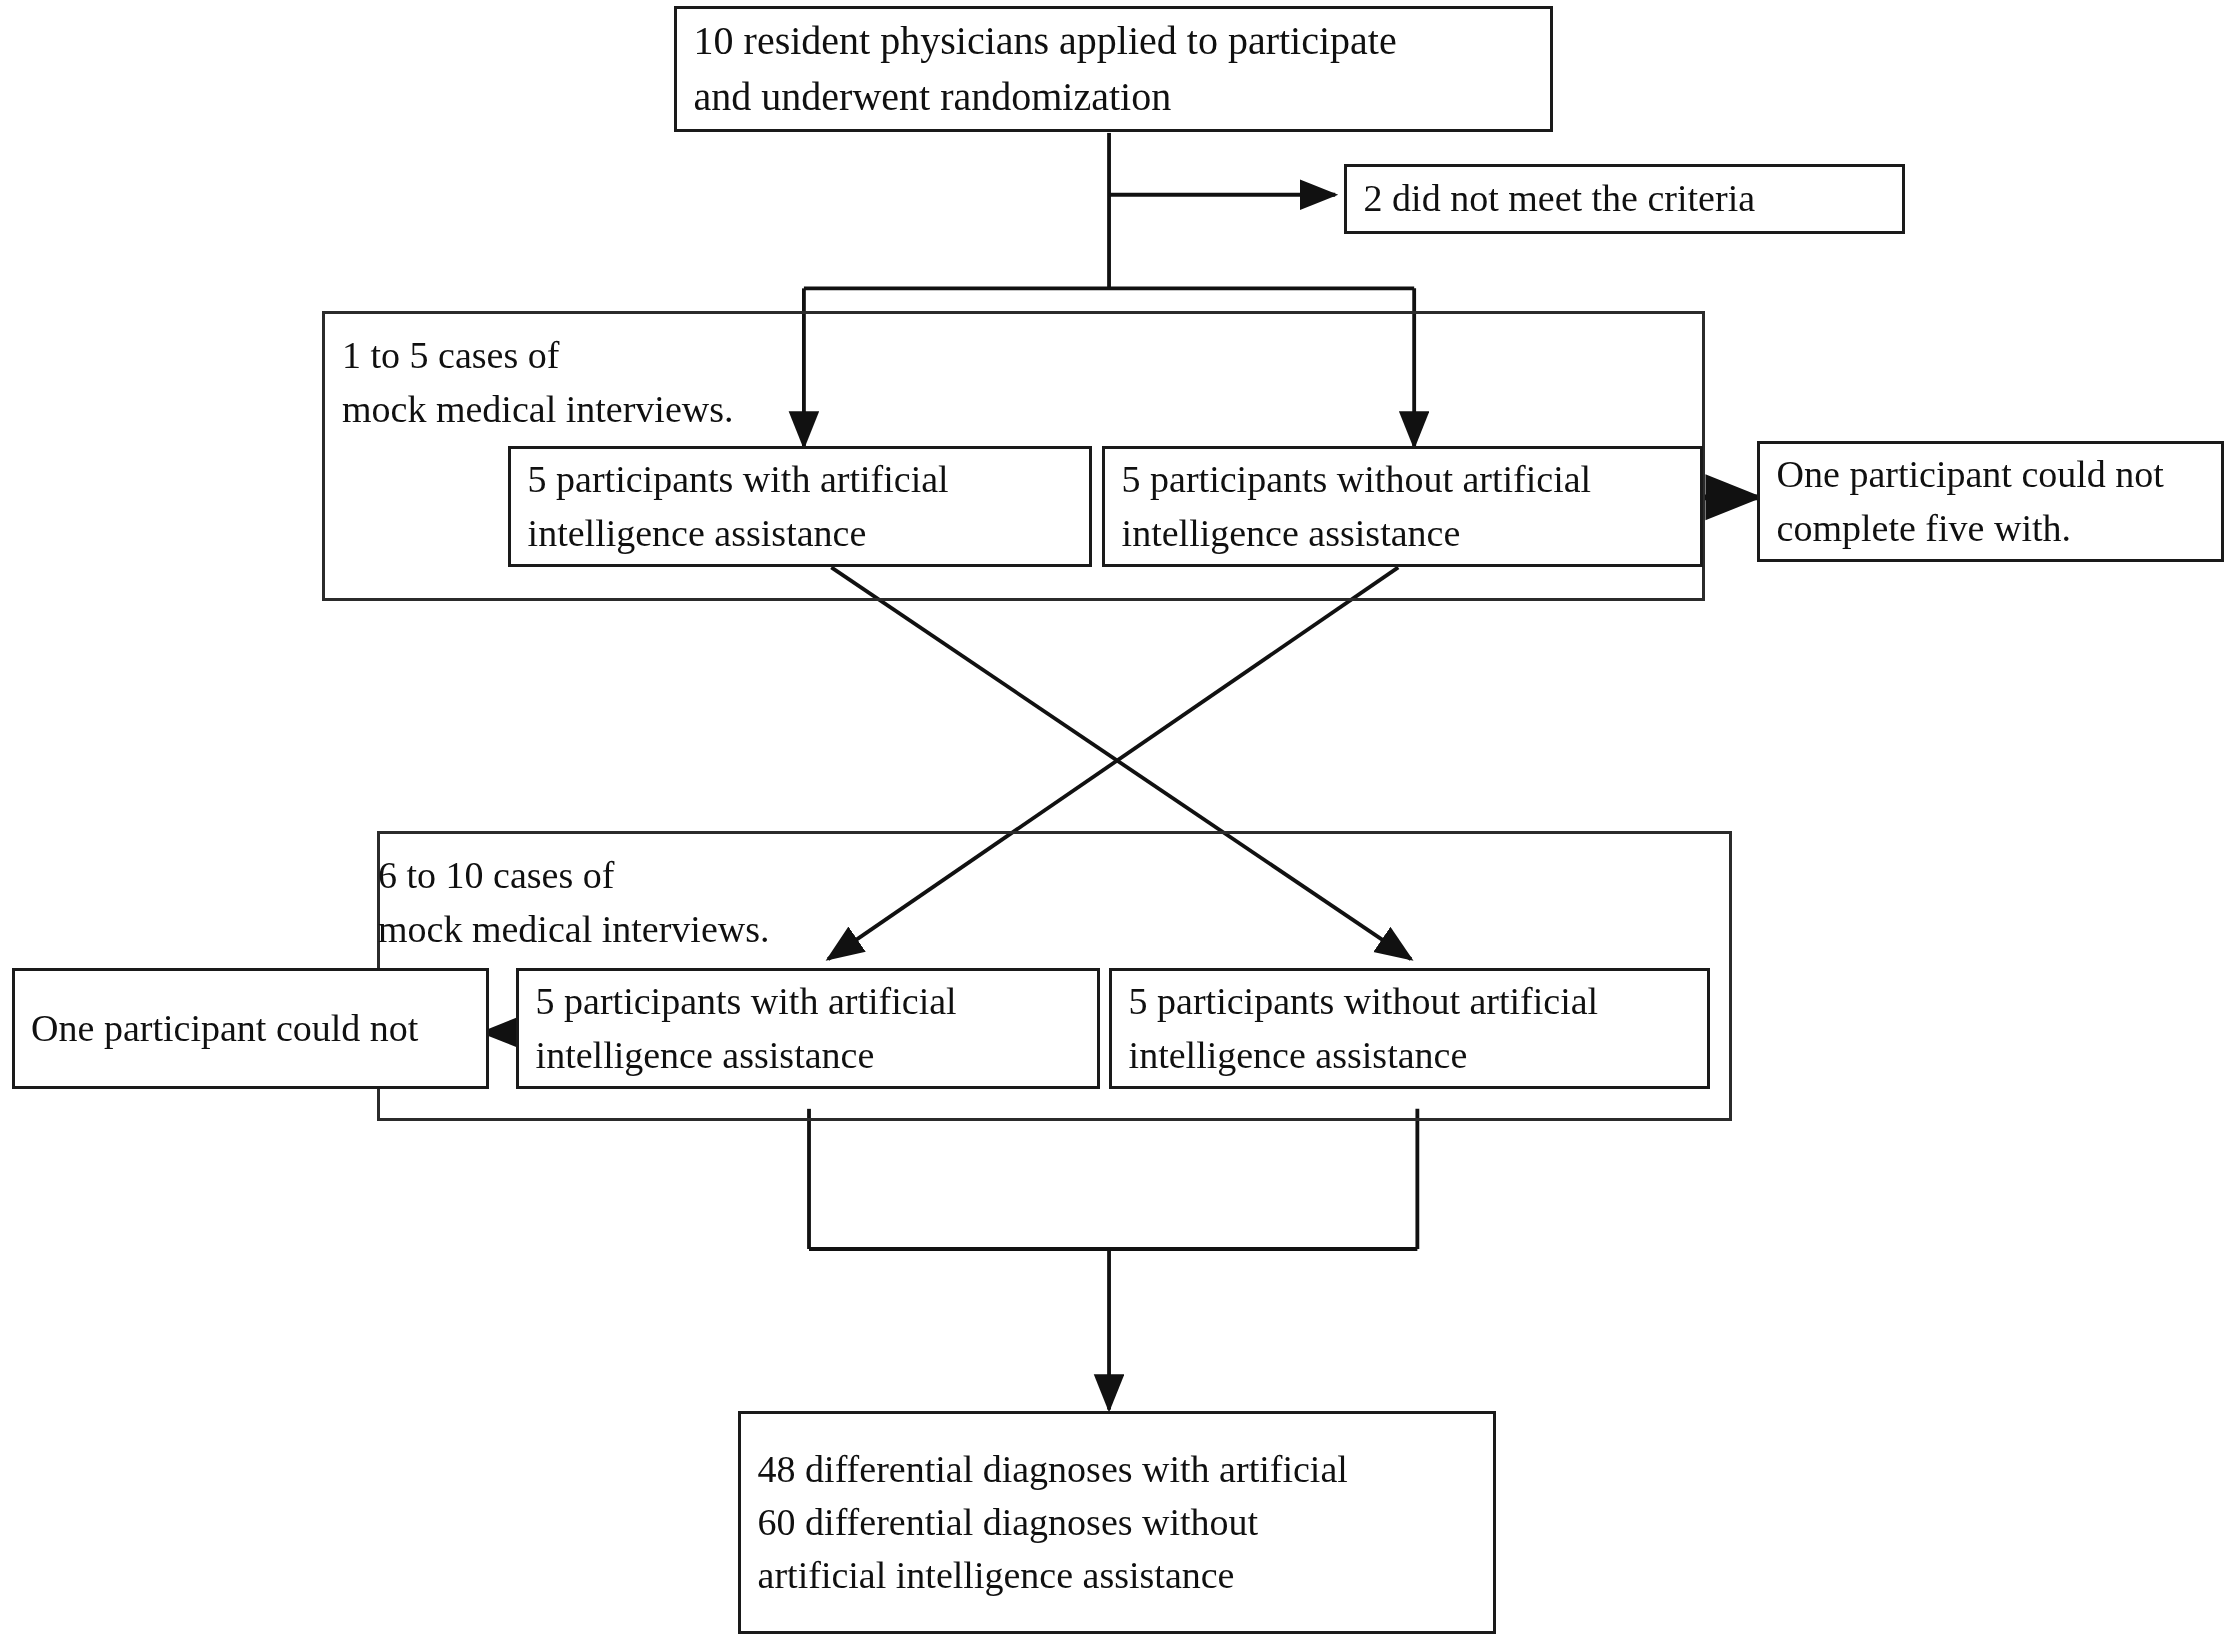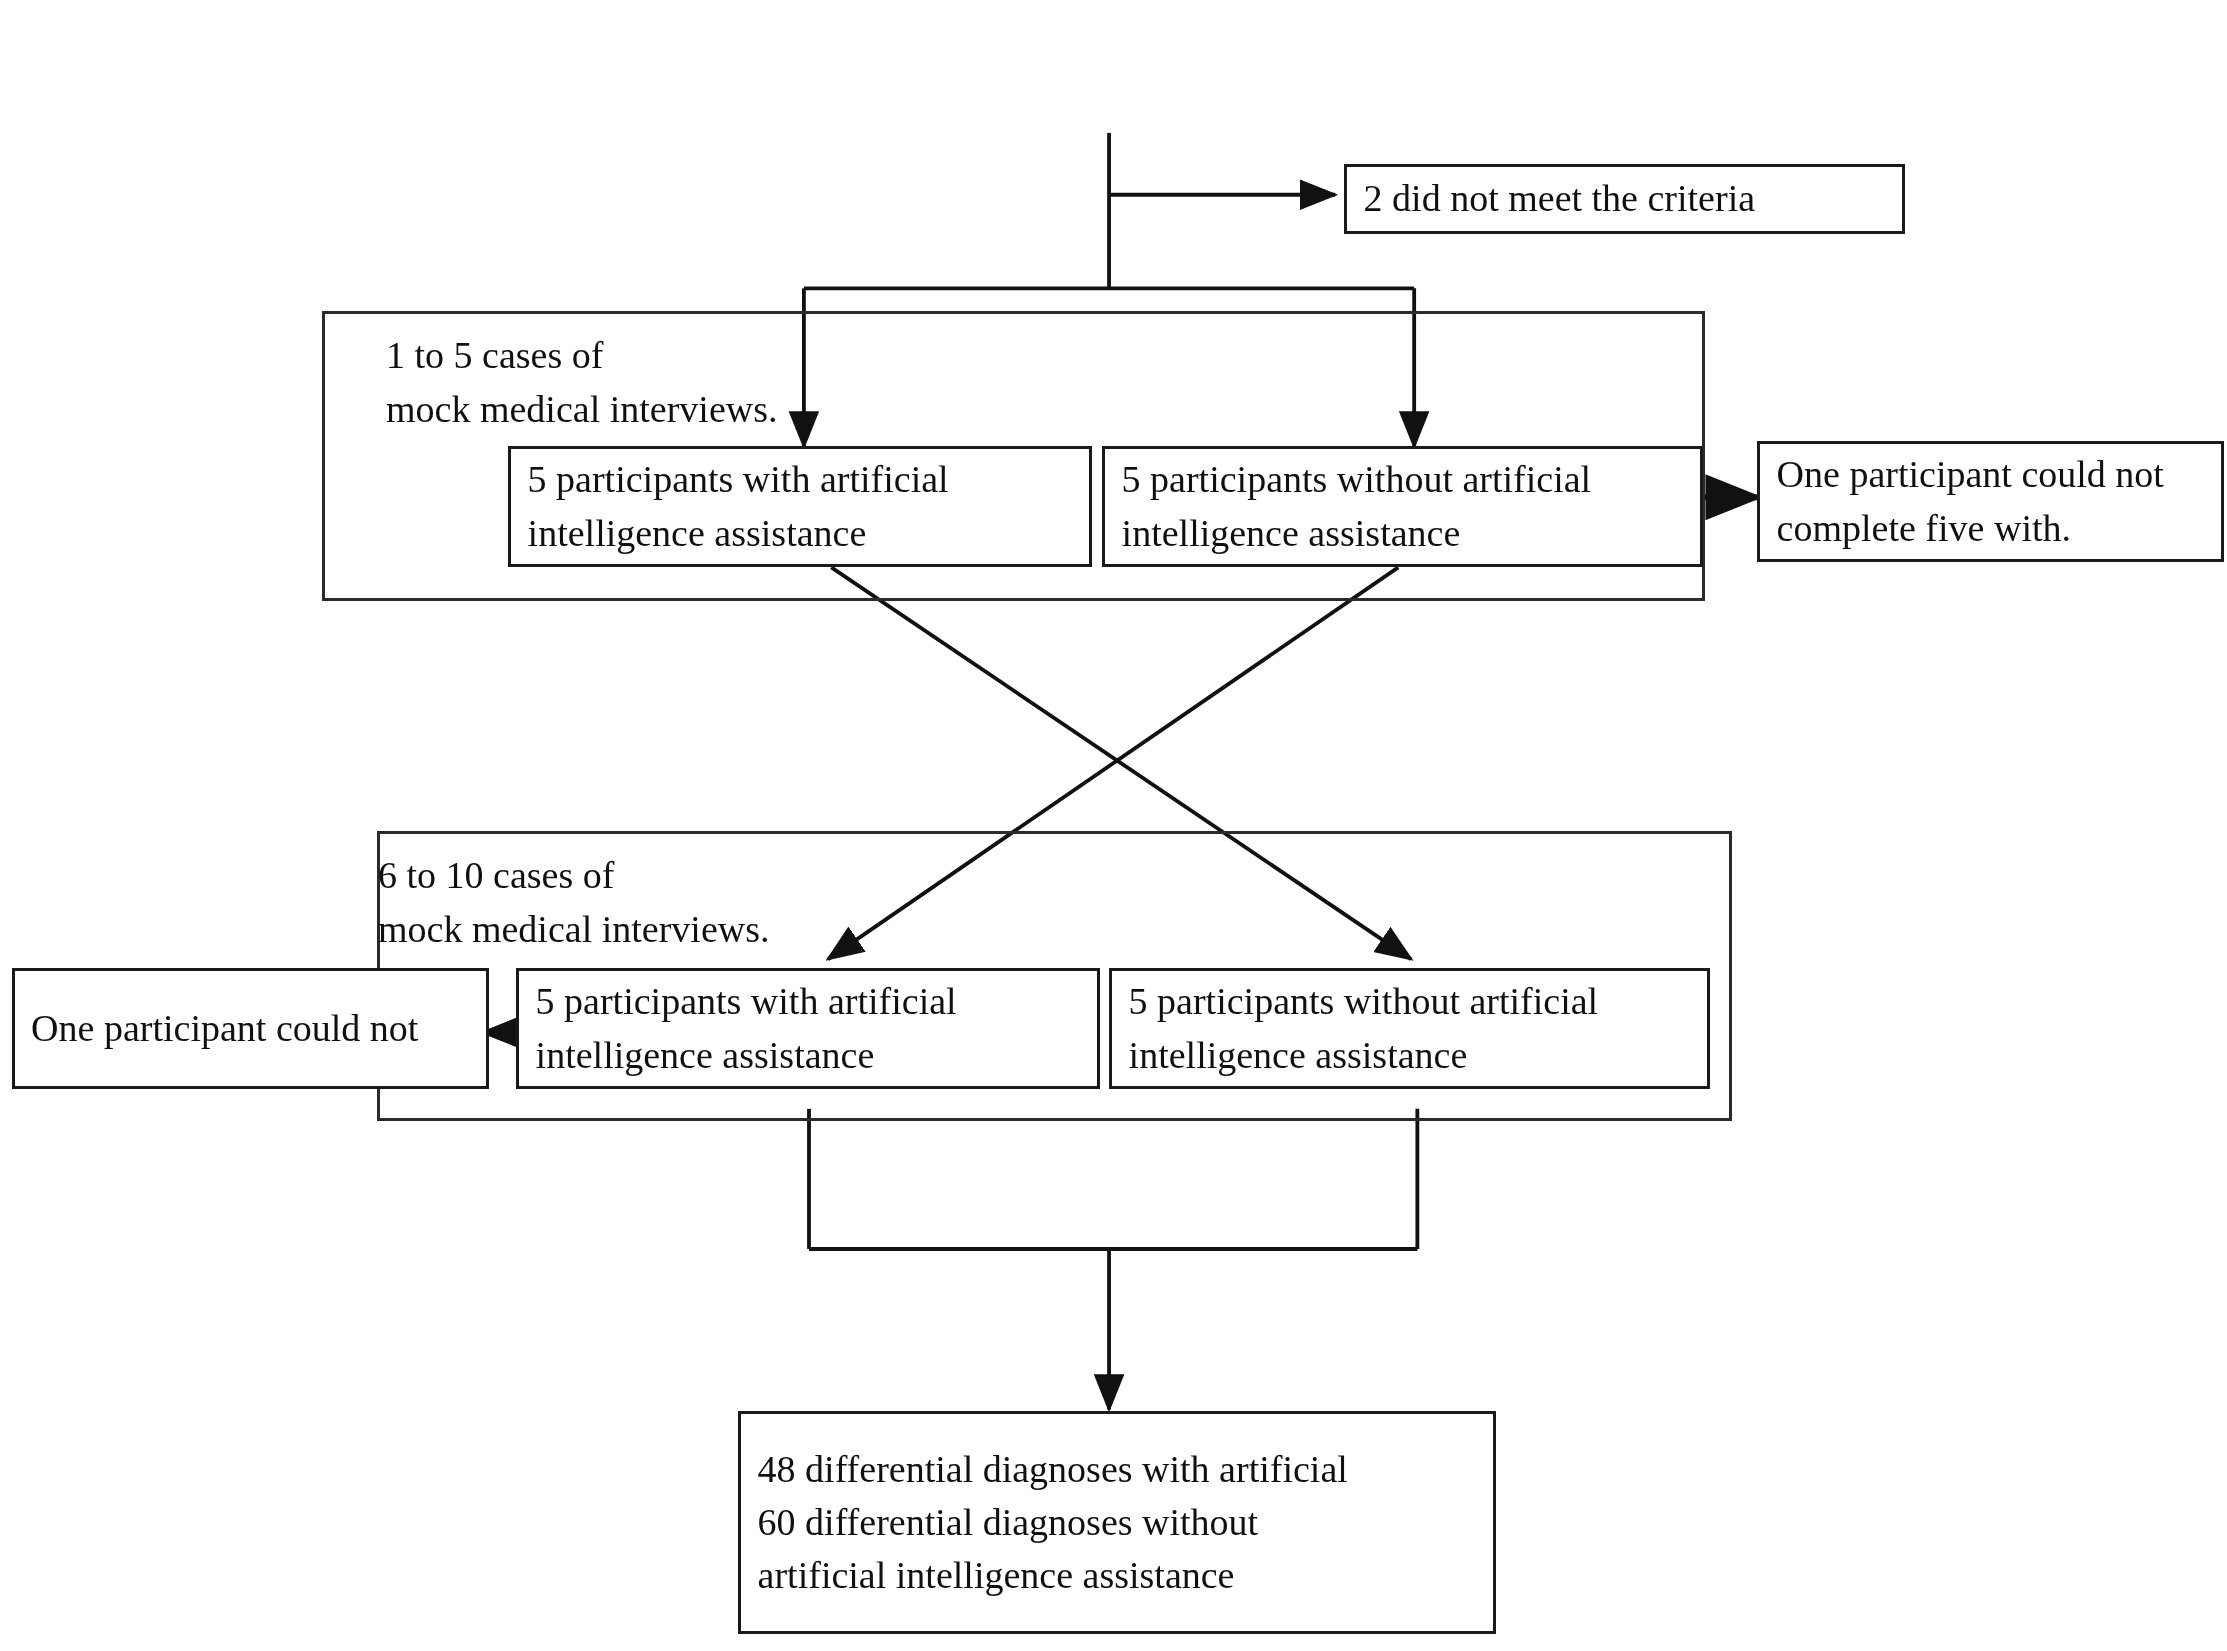--- a/index.html
+++ b/index.html
@@ -81,27 +81,31 @@
     <path d="M2195,890 L1300,1505" stroke="#111111" stroke-width="6" fill="none" marker-end="url(#ah)"></path>
 
     <path d="M845,1620 L760,1620" stroke="#111111" stroke-width="9" fill="none" marker-end="url(#ah)"></path>
 
     <path d="M1270,1740 L1270,1960" stroke="#111111" stroke-width="6" fill="none"></path>
     <path d="M2225,1740 L2225,1960" stroke="#111111" stroke-width="6" fill="none"></path>
     <path d="M1270,1960 L2225,1960" stroke="#111111" stroke-width="6" fill="none"></path>
     <path d="M1741,1960 L1741,2212" stroke="#111111" stroke-width="6" fill="none" marker-end="url(#ah)"></path>
   </svg>
 
+  <div class="node" style="left:674px; top:6.4px; width:879px; height:126px;">
+    <div class="line fs-top">10 resident physicians applied to participate</div>
+    <div class="line fs-top">and underwent randomization</div>
+  </div>
 
   <div class="node" style="left:1344px; top:164px; width:561px; height:70px;">
     <div class="line fs-node">2 did not meet the criteria</div>
   </div>
 
   <div class="group" style="left:322px; top:311px; width:1383px; height:290px;"></div>
-  <div class="group-label fs-group" style="left:342px; top:329px; width:573px;margin-left:44px;">1 to 5 cases of
+  <div class="group-label fs-group" style="left:342px; top:329px; width:573px;">1 to 5 cases of
 mock medical interviews.</div>
 
   <div class="node" style="left:508px; top:446px; width:584px; height:121px;">
     <div class="line fs-node">5 participants  with artificial</div>
     <div class="line fs-node">intelligence assistance</div>
   </div>
 
   <div class="node" style="left:1102px; top:446px; width:601px; height:121px;">
     <div class="line fs-node">5 participants  without artificial</div>
     <div class="line fs-node">intelligence assistance</div>

